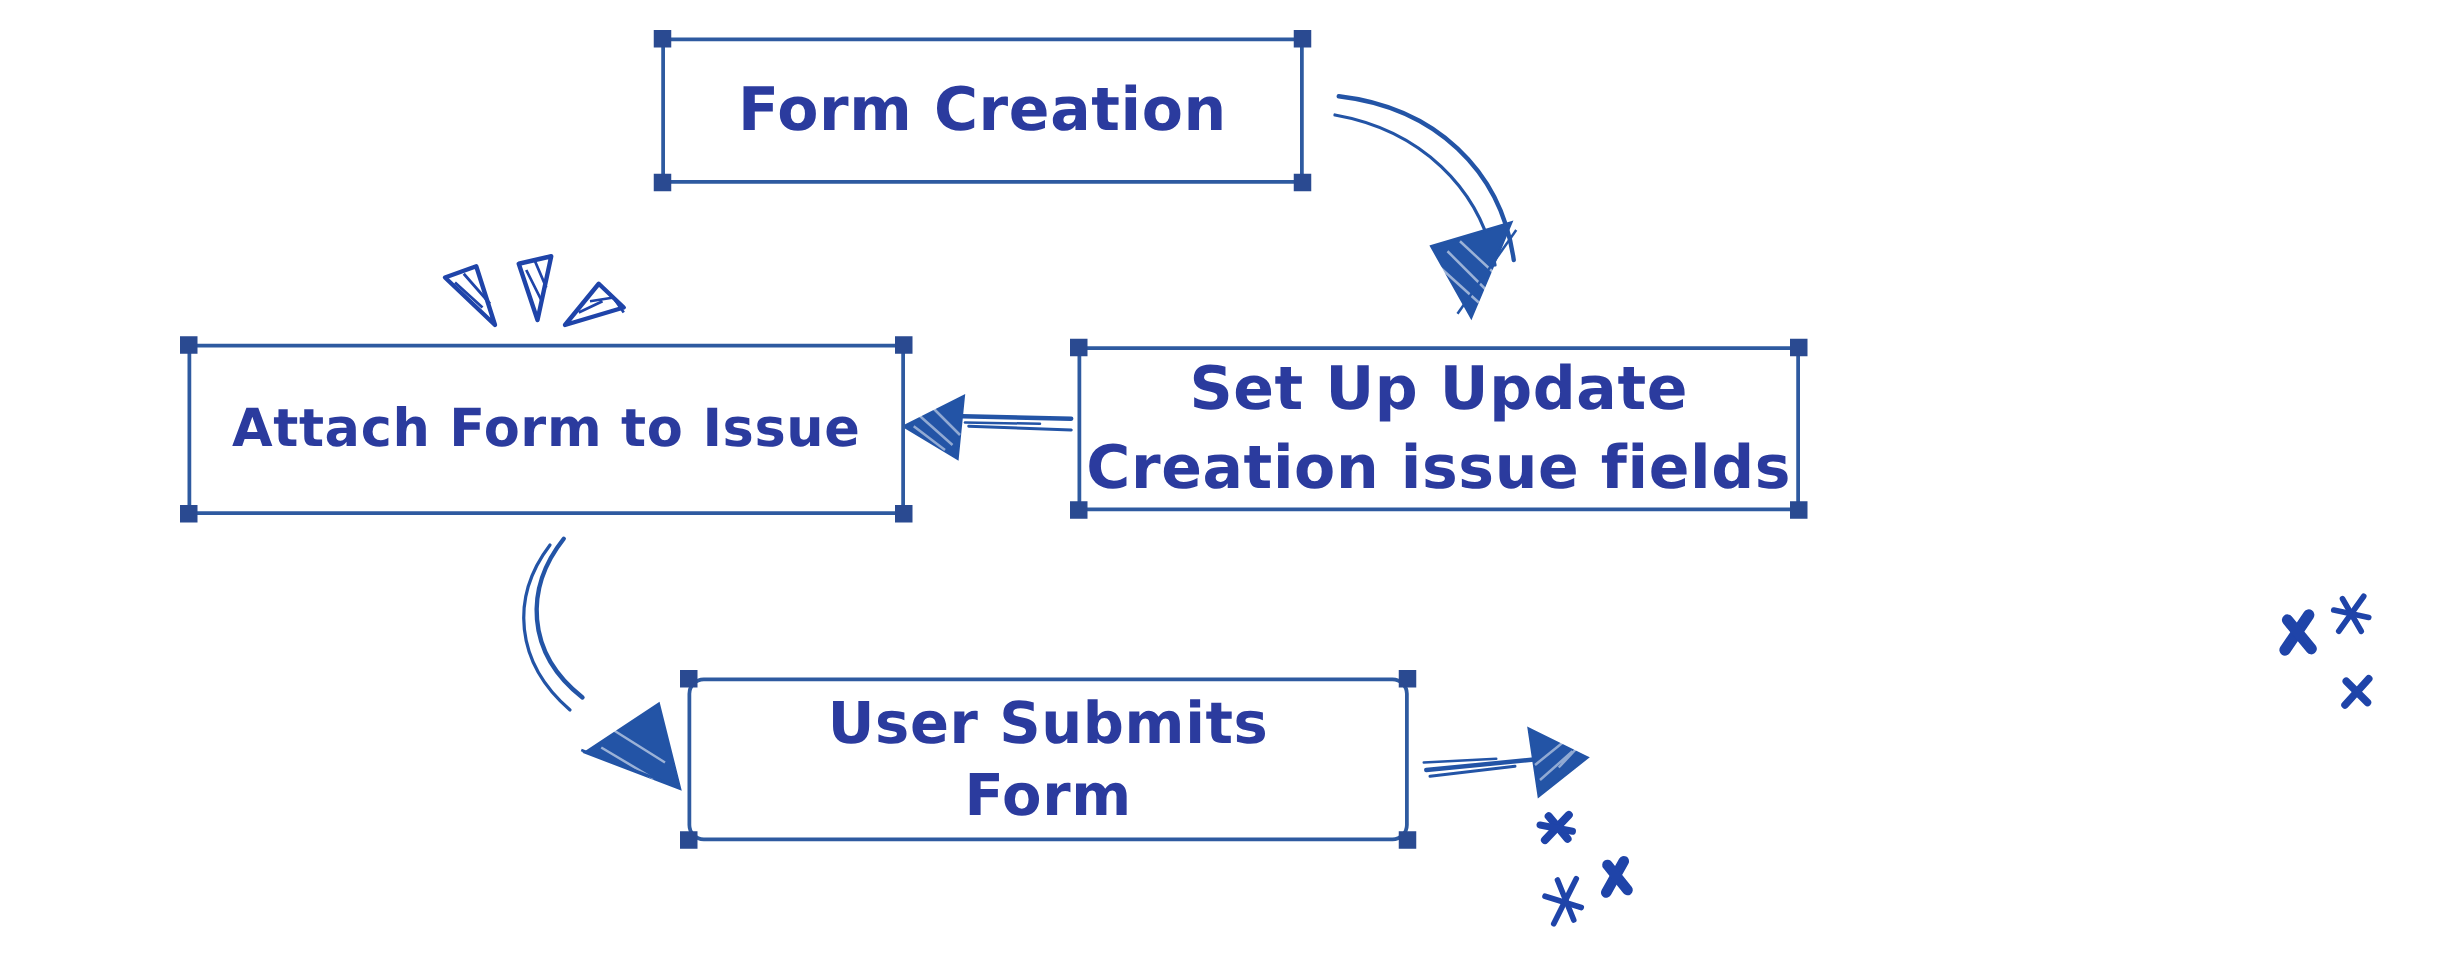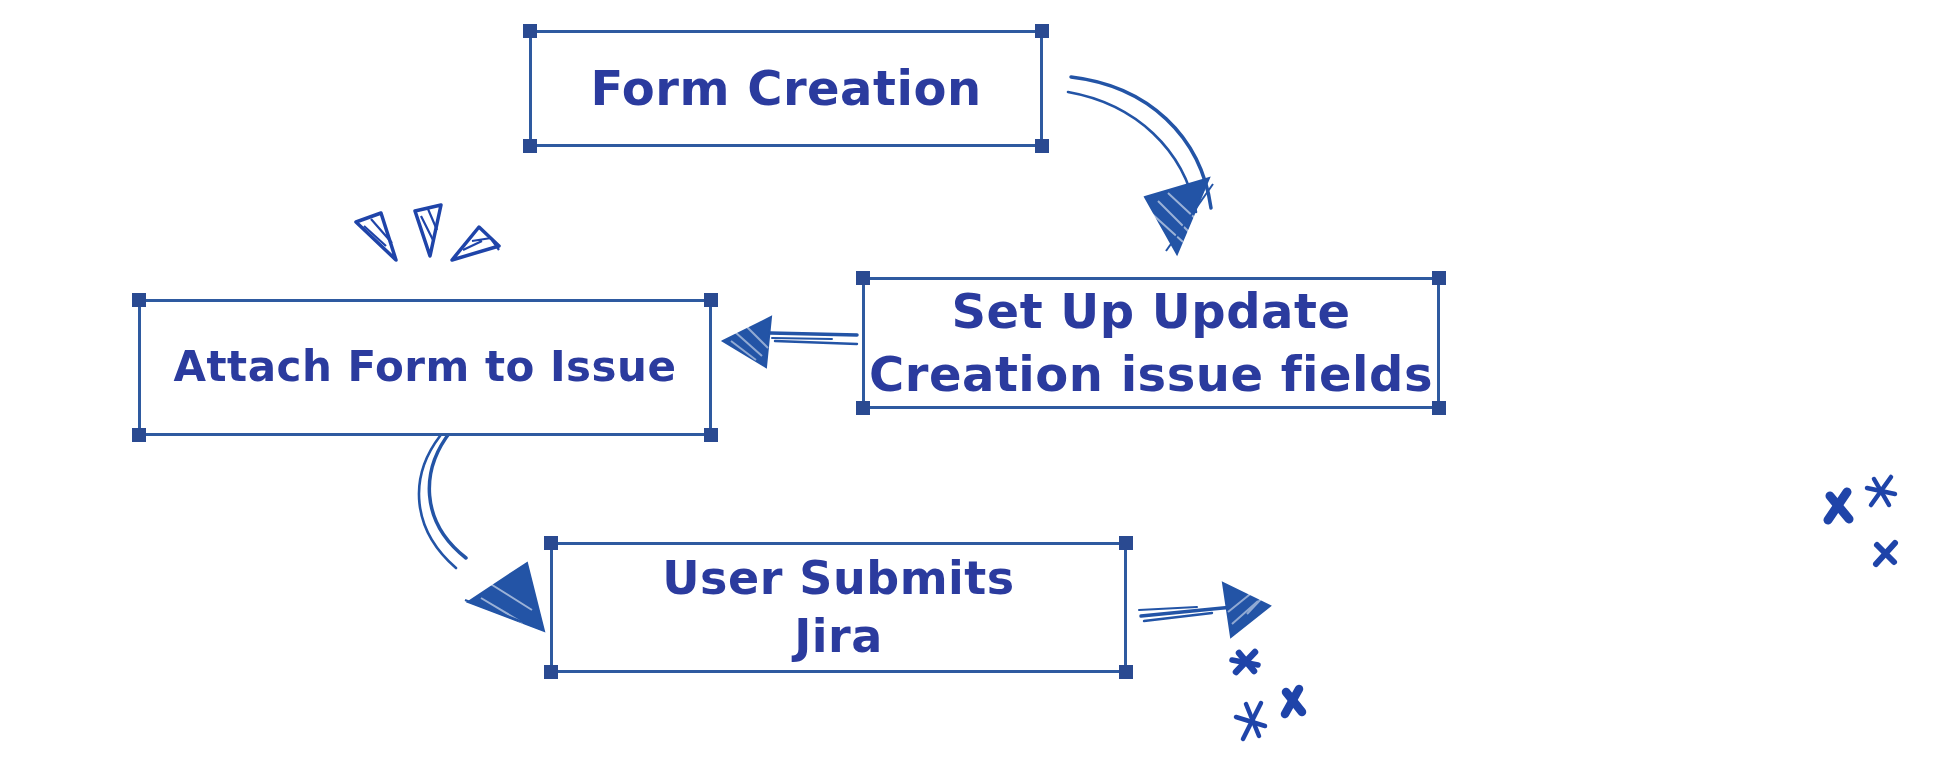--- a/index.html
+++ b/index.html
@@ -15,23 +15,23 @@
   .node .label span{display:block;}
   .handle{position:absolute;width:14px;height:14px;background:#2a4a91;z-index:3;}
   .h-tl{left:-9px;top:-9px;} .h-tr{right:-9px;top:-9px;}
   .h-bl{left:-9px;bottom:-9px;} .h-br{right:-9px;bottom:-9px;}
 
   
   #node-form-creation {left:529px;top:30px;width:514px;height:117px;}
   #node-form-creation .label{font-size:48px;line-height:1.2;}
   #node-set-up-update {left:862px;top:277px;width:578px;height:132px;}
   #node-set-up-update .label{font-size:48px;line-height:1.32;}
-  #node-attach-form   {left:138px;top:275px;width:574px;height:137px;margin-top:24px;}
+  #node-attach-form   {left:150px;top:275px;width:574px;height:137px;}
   #node-attach-form   .label{font-size:42px;line-height:1.2;}
-  #node-user-submits  {left:550px;top:542px;width:577px;height:131px;}
+  #node-user-submits  {left:550px;top:542px;width:577px;height:131px;border-radius:13px;}
   #node-user-submits  .label{font-size:46px;line-height:1.26;}
   #node-form-data-maps{left:1273px;top:542px;width:579px;height:131px;}
   #node-form-data-maps .label{font-size:46px;line-height:1.26;}
 </style>
 </head>
 <body>
 
 <div id="canvas">
 
   <svg id="ink-layer" width="1955" height="770" viewBox="0 0 1955 770">
@@ -130,18 +130,18 @@
     </div>
   </div>
 
   <div class="node" id="node-user-submits">
     <div class="handle h-tl"></div>
     <div class="handle h-tr"></div>
     <div class="handle h-bl"></div>
     <div class="handle h-br"></div>
     <div class="label">
       <span>User Submits</span>
-      <span>Jira</span>
+      <span>Form</span>
     </div>
   </div>
 
 
 </div>
 
 </body></html>

